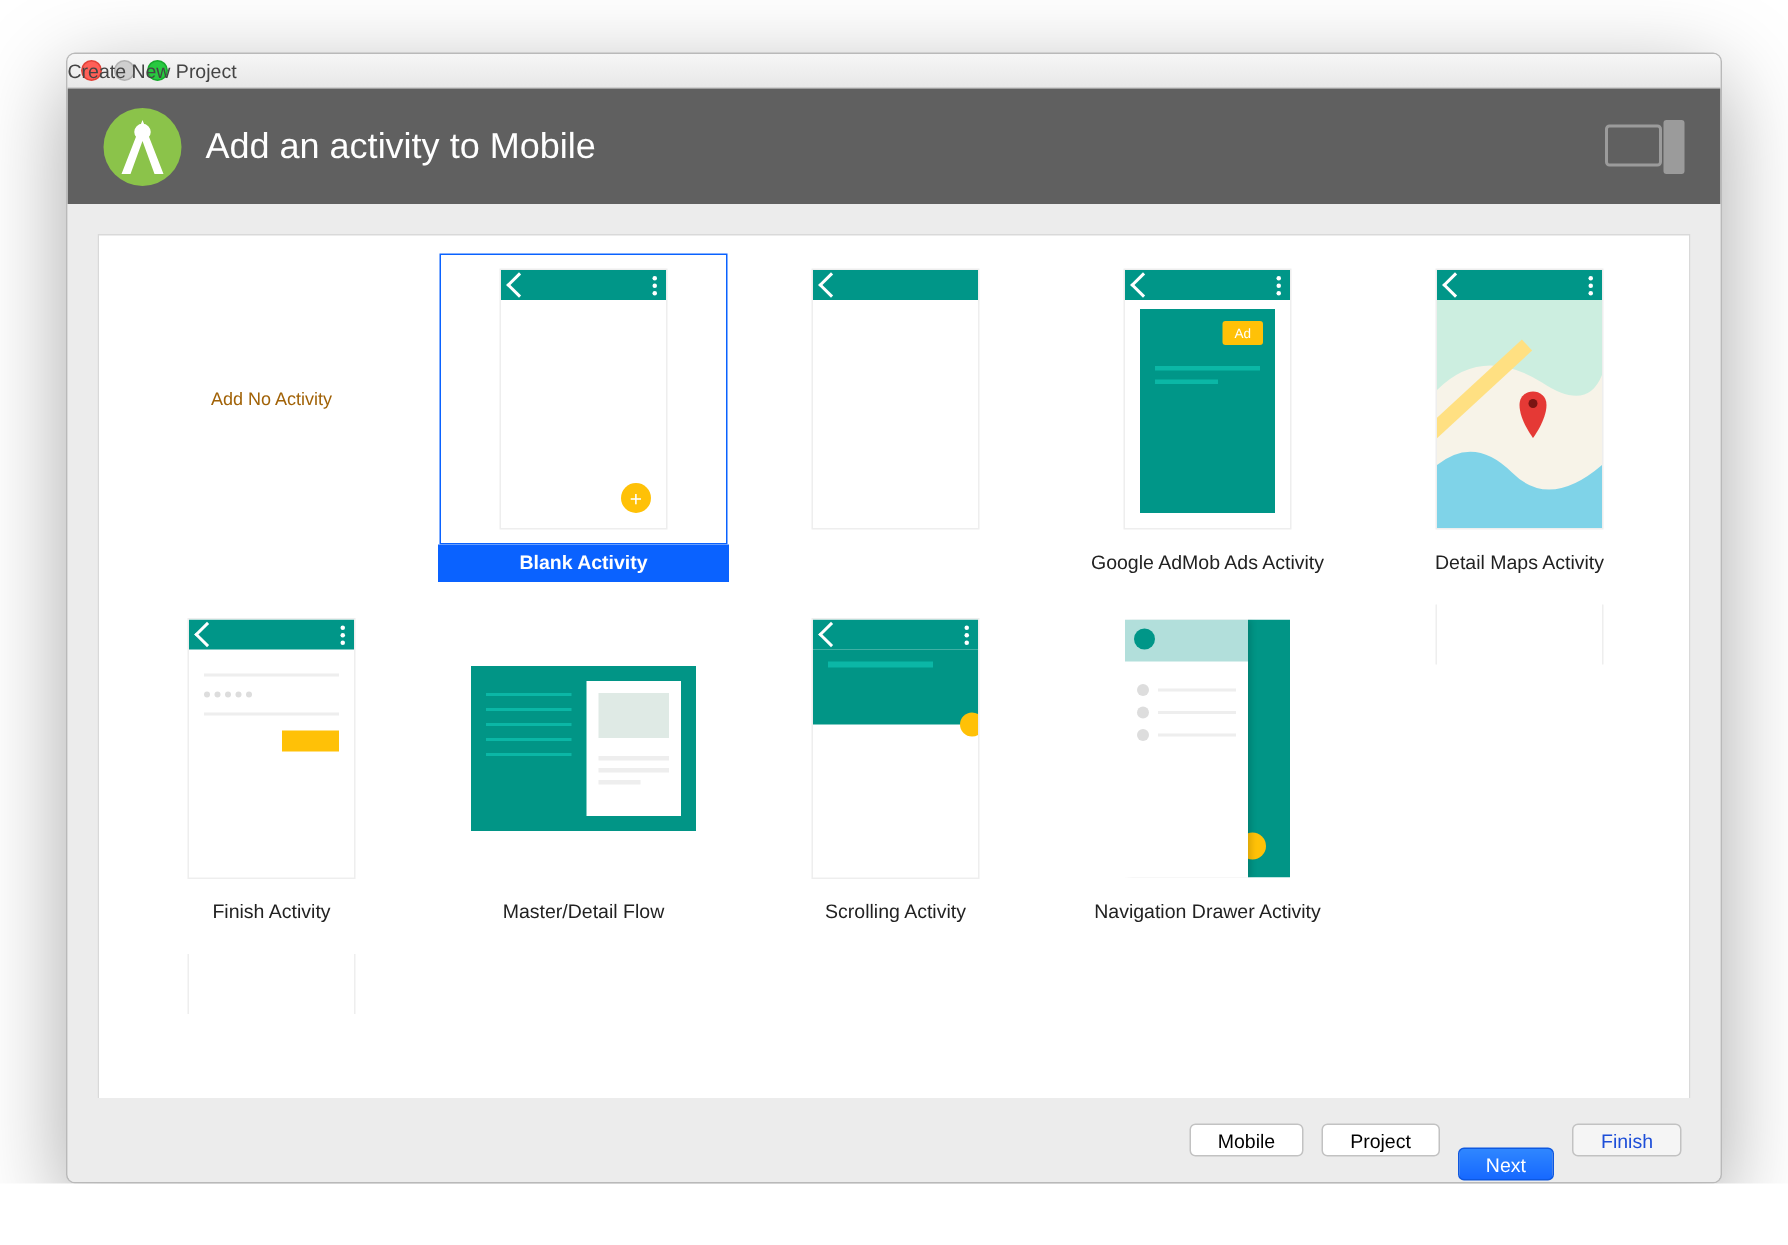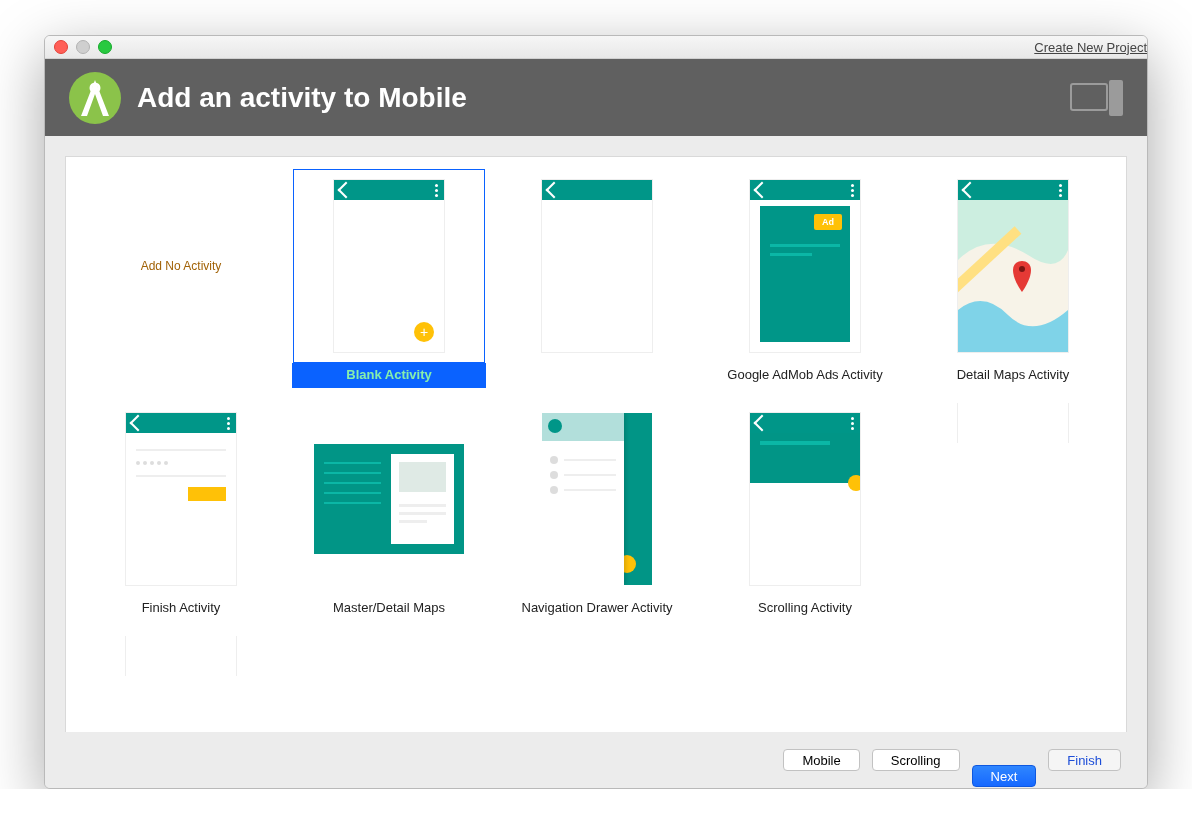--- a/index.html
+++ b/index.html
@@ -3,51 +3,51 @@
 <meta charset="utf-8">
 <style>
   html,body{margin:0;padding:0;font-family:-apple-system,"Helvetica Neue",Arial,sans-serif;background:transparent;}
   .window{width:1102px;height:752px;margin:35px auto 0;border:1px solid #b9b9b9;border-radius:6px;box-shadow:0 18px 60px rgba(0,0,0,.35);background:#ececec;display:flex;flex-direction:column;overflow:hidden;}
   .titlebar{height:22px;background:linear-gradient(#f6f6f6,#e8e8e8);border-bottom:1px solid #d0d0d0;display:flex;align-items:center;position:relative;}
   .traffic{display:flex;gap:8px;margin-left:9px;}
   .t{width:12px;height:12px;border-radius:50%;}
   .t.red{background:#ff5f57;border:1px solid #e24238;}
   .t.yel{background:#cfcfcf;border:1px solid #b2b2b2;}
   .t.grn{background:#28c940;border:1px solid #17a92c;}
-  .title{position:absolute;left:0;right:0;text-align:right;font-size:13px;color:#444;pointer-events:none;text-decoration:underline;}
+  .title{position:absolute;left:0;right:0;text-align:left;font-size:13px;color:#444;pointer-events:none;}
   .banner{height:77px;background:#606060;display:flex;align-items:center;padding:0 22px;color:#fff;position:relative;}
   .logo{width:56px;height:56px;margin-right:14px;position:relative;flex:none;}
-  .banner h1{font-size:28px;font-weight:700;margin:0;}
+  .banner h1{font-size:24px;font-weight:400;margin:0;}
   .devicon{position:absolute;right:22px;top:50%;transform:translateY(-50%);}
   .content{flex:1;background:#ececec;padding:20px 20px 0 20px;overflow:hidden;}
   .panel{background:#fff;border:1px solid #d9d9d9;height:100%;overflow:hidden;padding:12px 18px;}
   .grid{display:grid;grid-template-columns:repeat(5,1fr);gap:14px 14px;}
   .tile{display:flex;flex-direction:column;align-items:center;cursor:pointer;}
   .thumb{width:190px;height:192px;border:1px solid transparent;display:flex;align-items:center;justify-content:center;background:#fff;position:relative;}
   .tile.selected .thumb{border:1px solid #0a62ff;}
   .cap{width:190px;text-align:center;padding:4px 2px 6px;font-size:13px;color:#222;}
-  .tile.selected .cap{background:#0a62ff;color:#86efac;font-weight:600;}
+  .tile.selected .cap{background:#0a62ff;color:#ffffff;font-weight:600;}
   .addno{font-size:12px;color:#a16207;}
   
   .phone{width:110px;height:172px;background:#fff;border:1px solid #eee;position:relative;overflow:hidden;}
   .hdr{height:20px;background:#009688;display:flex;align-items:center;justify-content:space-between;padding:0 6px;}
   .arrow{width:10px;height:10px;border-left:2px solid #fff;border-top:2px solid #fff;transform:rotate(-45deg);}
   .dots{display:flex;flex-direction:column;gap:2px;}
   .dots span{width:3px;height:3px;background:#fff;border-radius:50%;}
   .fab{position:absolute;right:10px;bottom:10px;width:20px;height:20px;border-radius:50%;background:#ffc107;display:flex;align-items:center;justify-content:center;color:#fff;font-size:14px;line-height:1;}
   
   .fullbg{position:absolute;inset:0;background:#009688;}
   .diag{position:absolute;left:-8px;top:-8px;width:160%;height:160%;background:linear-gradient(135deg,#006b5e 0 50%,transparent 50%);}
   .fshdr{position:absolute;left:6px;top:6px;width:12px;height:12px;}
   .fsicon{position:absolute;right:6px;top:6px;}
   .navcircles{position:absolute;bottom:4px;left:0;right:0;display:flex;justify-content:space-around;}
   .navcircles span{width:8px;height:8px;border:1px solid rgba(255,255,255,.6);border-radius:50%;}
   
   .admob .tealblock{position:absolute;left:10px;top:26px;right:10px;bottom:10px;background:#009688;padding:10px;}
-  .adbtn{position:absolute;right:8px;top:8px;background:#ffc107;color:#fff;font-size:9px;font-weight:700;padding:3px 8px;border-radius:2px;}
+  .adbtn{position:absolute;right:8px;top:8px;background:#ffc107;color:#fff;font-size:9px;font-weight:400;padding:3px 8px;border-radius:2px;}
   .adline{height:3px;background:#0bb7a6;margin-top:28px;}
   .adline2{height:3px;width:60%;background:#0bb7a6;margin-top:6px;}
   
   .mapsbg{position:absolute;inset:20px 0 0 0;background:#fff;}
   
   .loginbox{position:absolute;top:36px;left:10px;right:10px;}
   .lline{height:2px;background:#eee;margin-bottom:10px;}
   .ldots{display:flex;gap:3px;margin-bottom:10px;}
   .ldots span{width:4px;height:4px;background:#ddd;border-radius:50%;}
   .lbtn{width:38px;height:14px;background:#ffc107;margin-left:auto;}
@@ -237,21 +237,41 @@
                   <div></div>
                 </div>
               <div class="mdr">
                   <div class="big"></div>
                   <div class="s"></div>
                   <div class="s"></div>
                   <div class="s" style="width:60%"></div>
                 </div>
             </div>
           </div>
-          <div class="cap">Master/Detail Maps</div>
+          <div class="cap">Master/Detail Flow</div>
+        </div>
+
+        <div class="tile">
+          <div class="thumb">
+            <div class="phone scroll">
+              <div class="hdr">
+                  <div class="arrow"></div>
+                  <div class="dots">
+                    <span></span>
+                    <span></span>
+                    <span></span>
+                  </div>
+                </div>
+              <div class="topp">
+                  <div class="ln"></div>
+                  <div class="star"></div>
+                </div>
+            </div>
+          </div>
+          <div class="cap">Scrolling Activity</div>
         </div>
 
         <div class="tile">
           <div class="thumb">
             <div class="phone nd">
               <div class="ndmain"></div>
               <div class="ndfab"></div>
               <div class="ndpanel">
                 <div class="ndtop">
                     <div class="circ"></div>
@@ -270,58 +290,38 @@
                       <span class="l"></span>
                     </div>
                 </div>
               </div>
             </div>
           </div>
           <div class="cap">Navigation Drawer Activity</div>
         </div>
 
         <div class="tile">
-          <div class="thumb">
-            <div class="phone scroll">
-              <div class="hdr">
-                  <div class="arrow"></div>
-                  <div class="dots">
-                    <span></span>
-                    <span></span>
-                    <span></span>
-                  </div>
-                </div>
-              <div class="topp">
-                  <div class="ln"></div>
-                  <div class="star"></div>
-                </div>
-            </div>
-          </div>
-          <div class="cap">Scrolling Activity</div>
-        </div>
-
-        <div class="tile">
           <div class="thumb" style="height:40px;overflow:hidden">
             <div class="phone" style="margin-top:0">
               
             </div>
           </div>
         </div>
         <div class="tile">
           <div class="thumb" style="height:40px;overflow:hidden">
             <div class="phone">
               
             </div>
           </div>
         </div>
 
       </div>
     </div>
   </div>
 
   <div class="footer">
     <button class="btn">Mobile</button>
-    <button class="btn">Scrolling</button>
+    <button class="btn">Project</button>
     <button class="btn primary">Next</button>
     <button class="btn" disabled="">Finish</button>
   </div>
 
 </div>
 
 </body></html>

